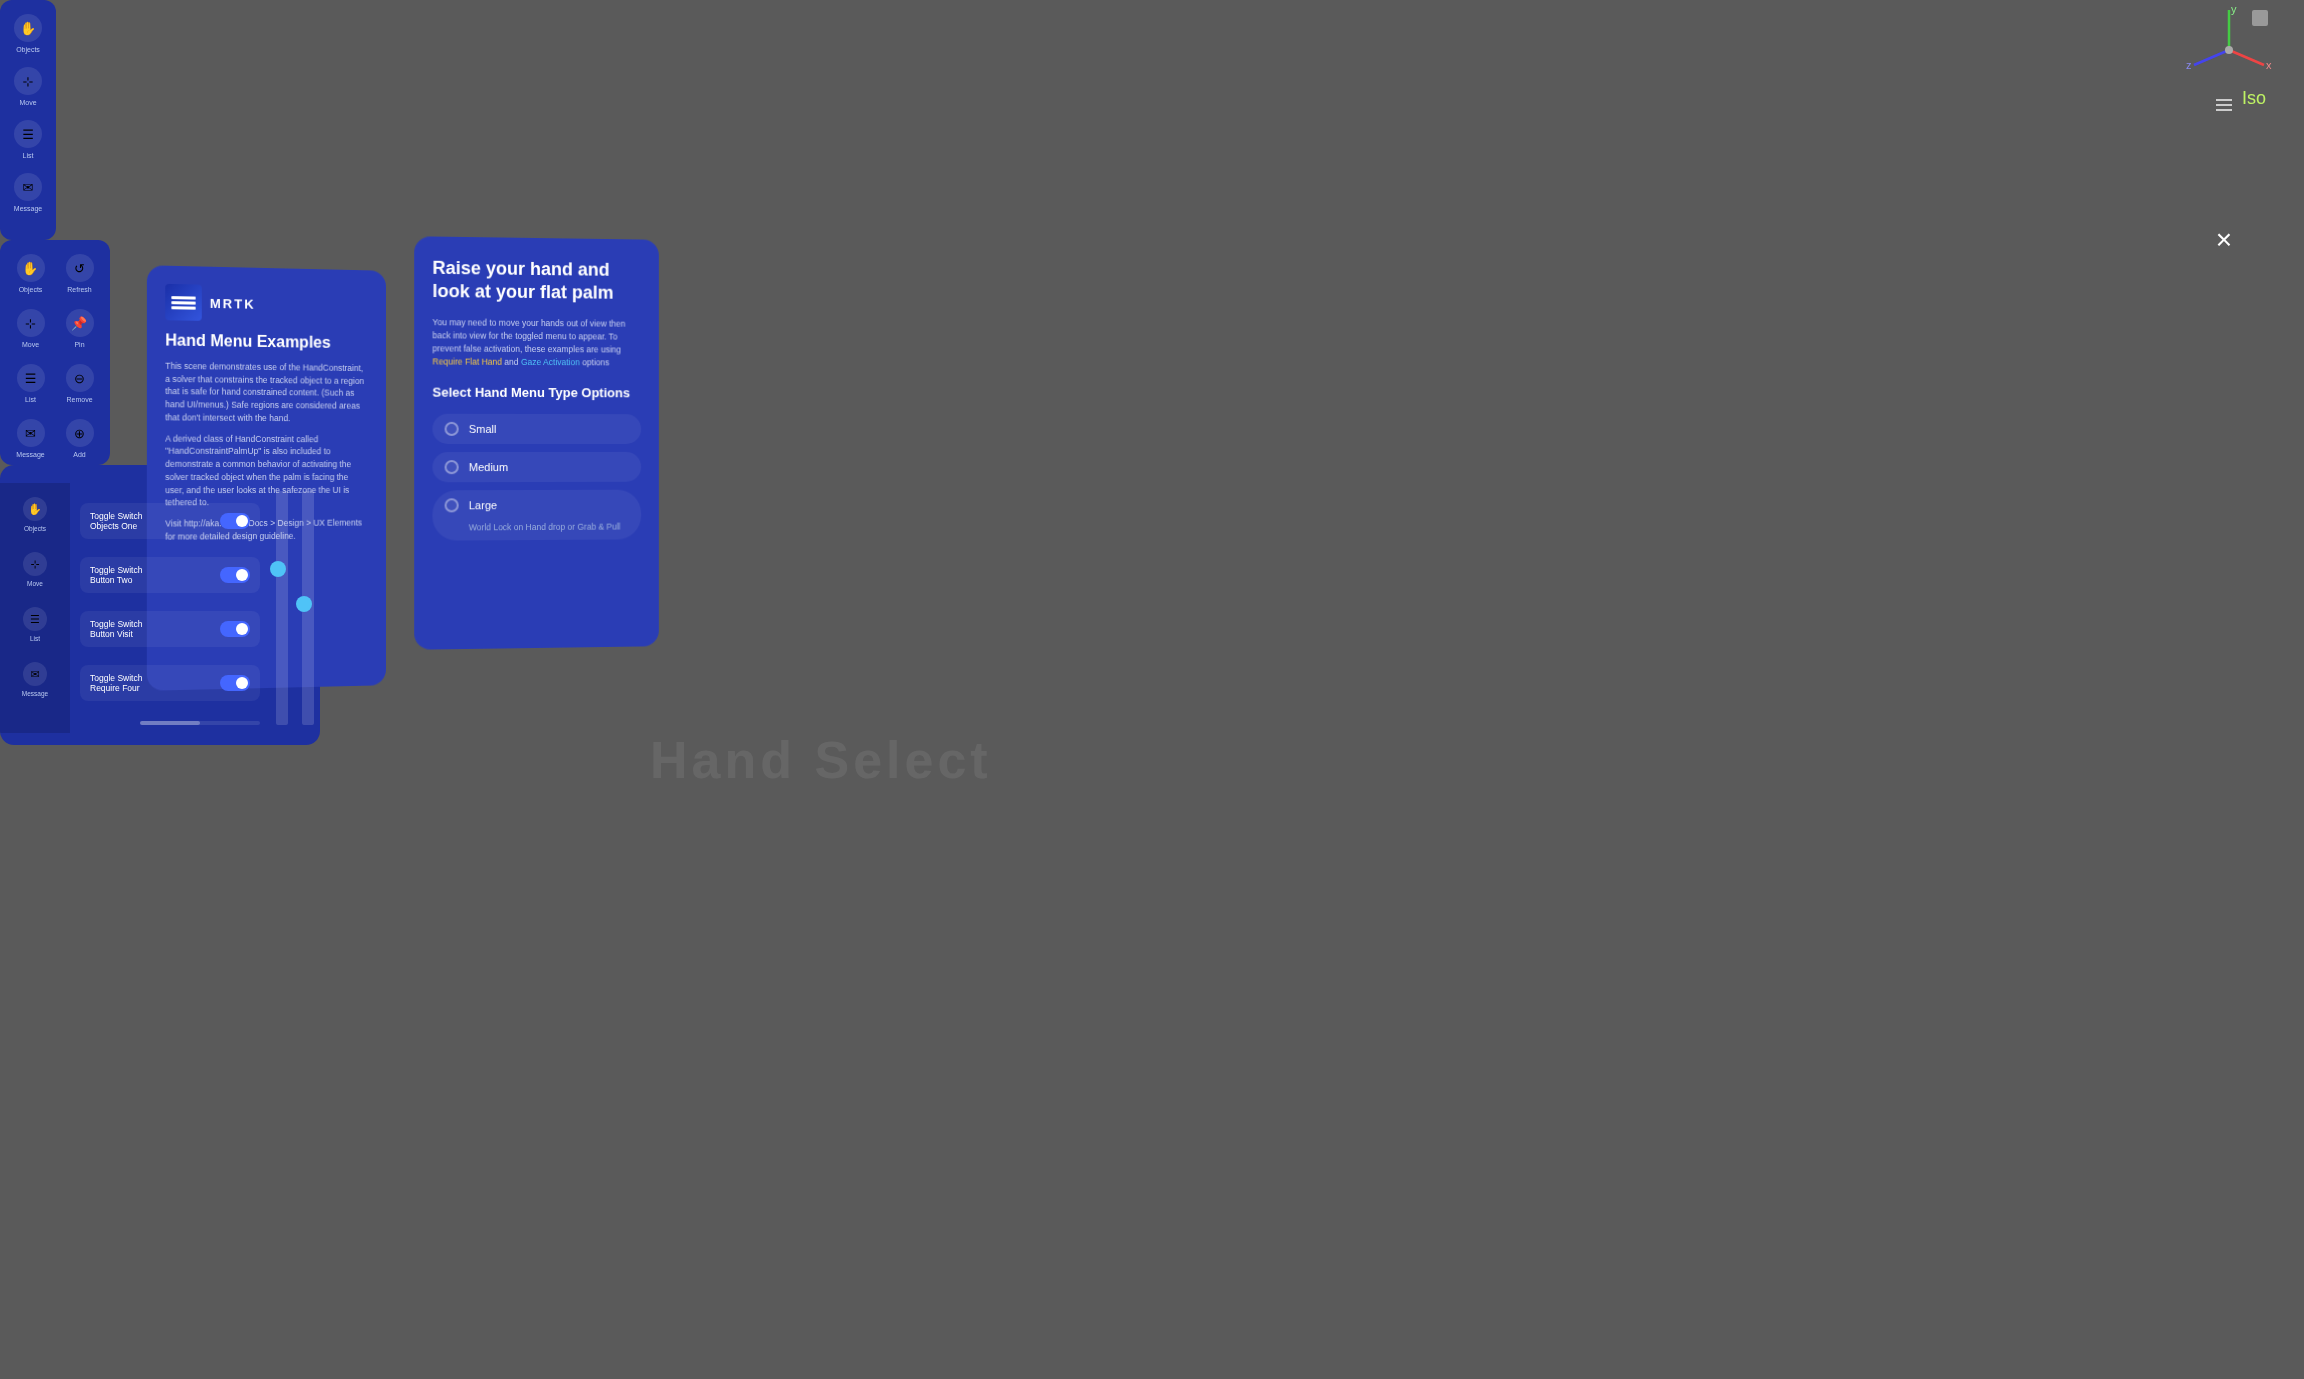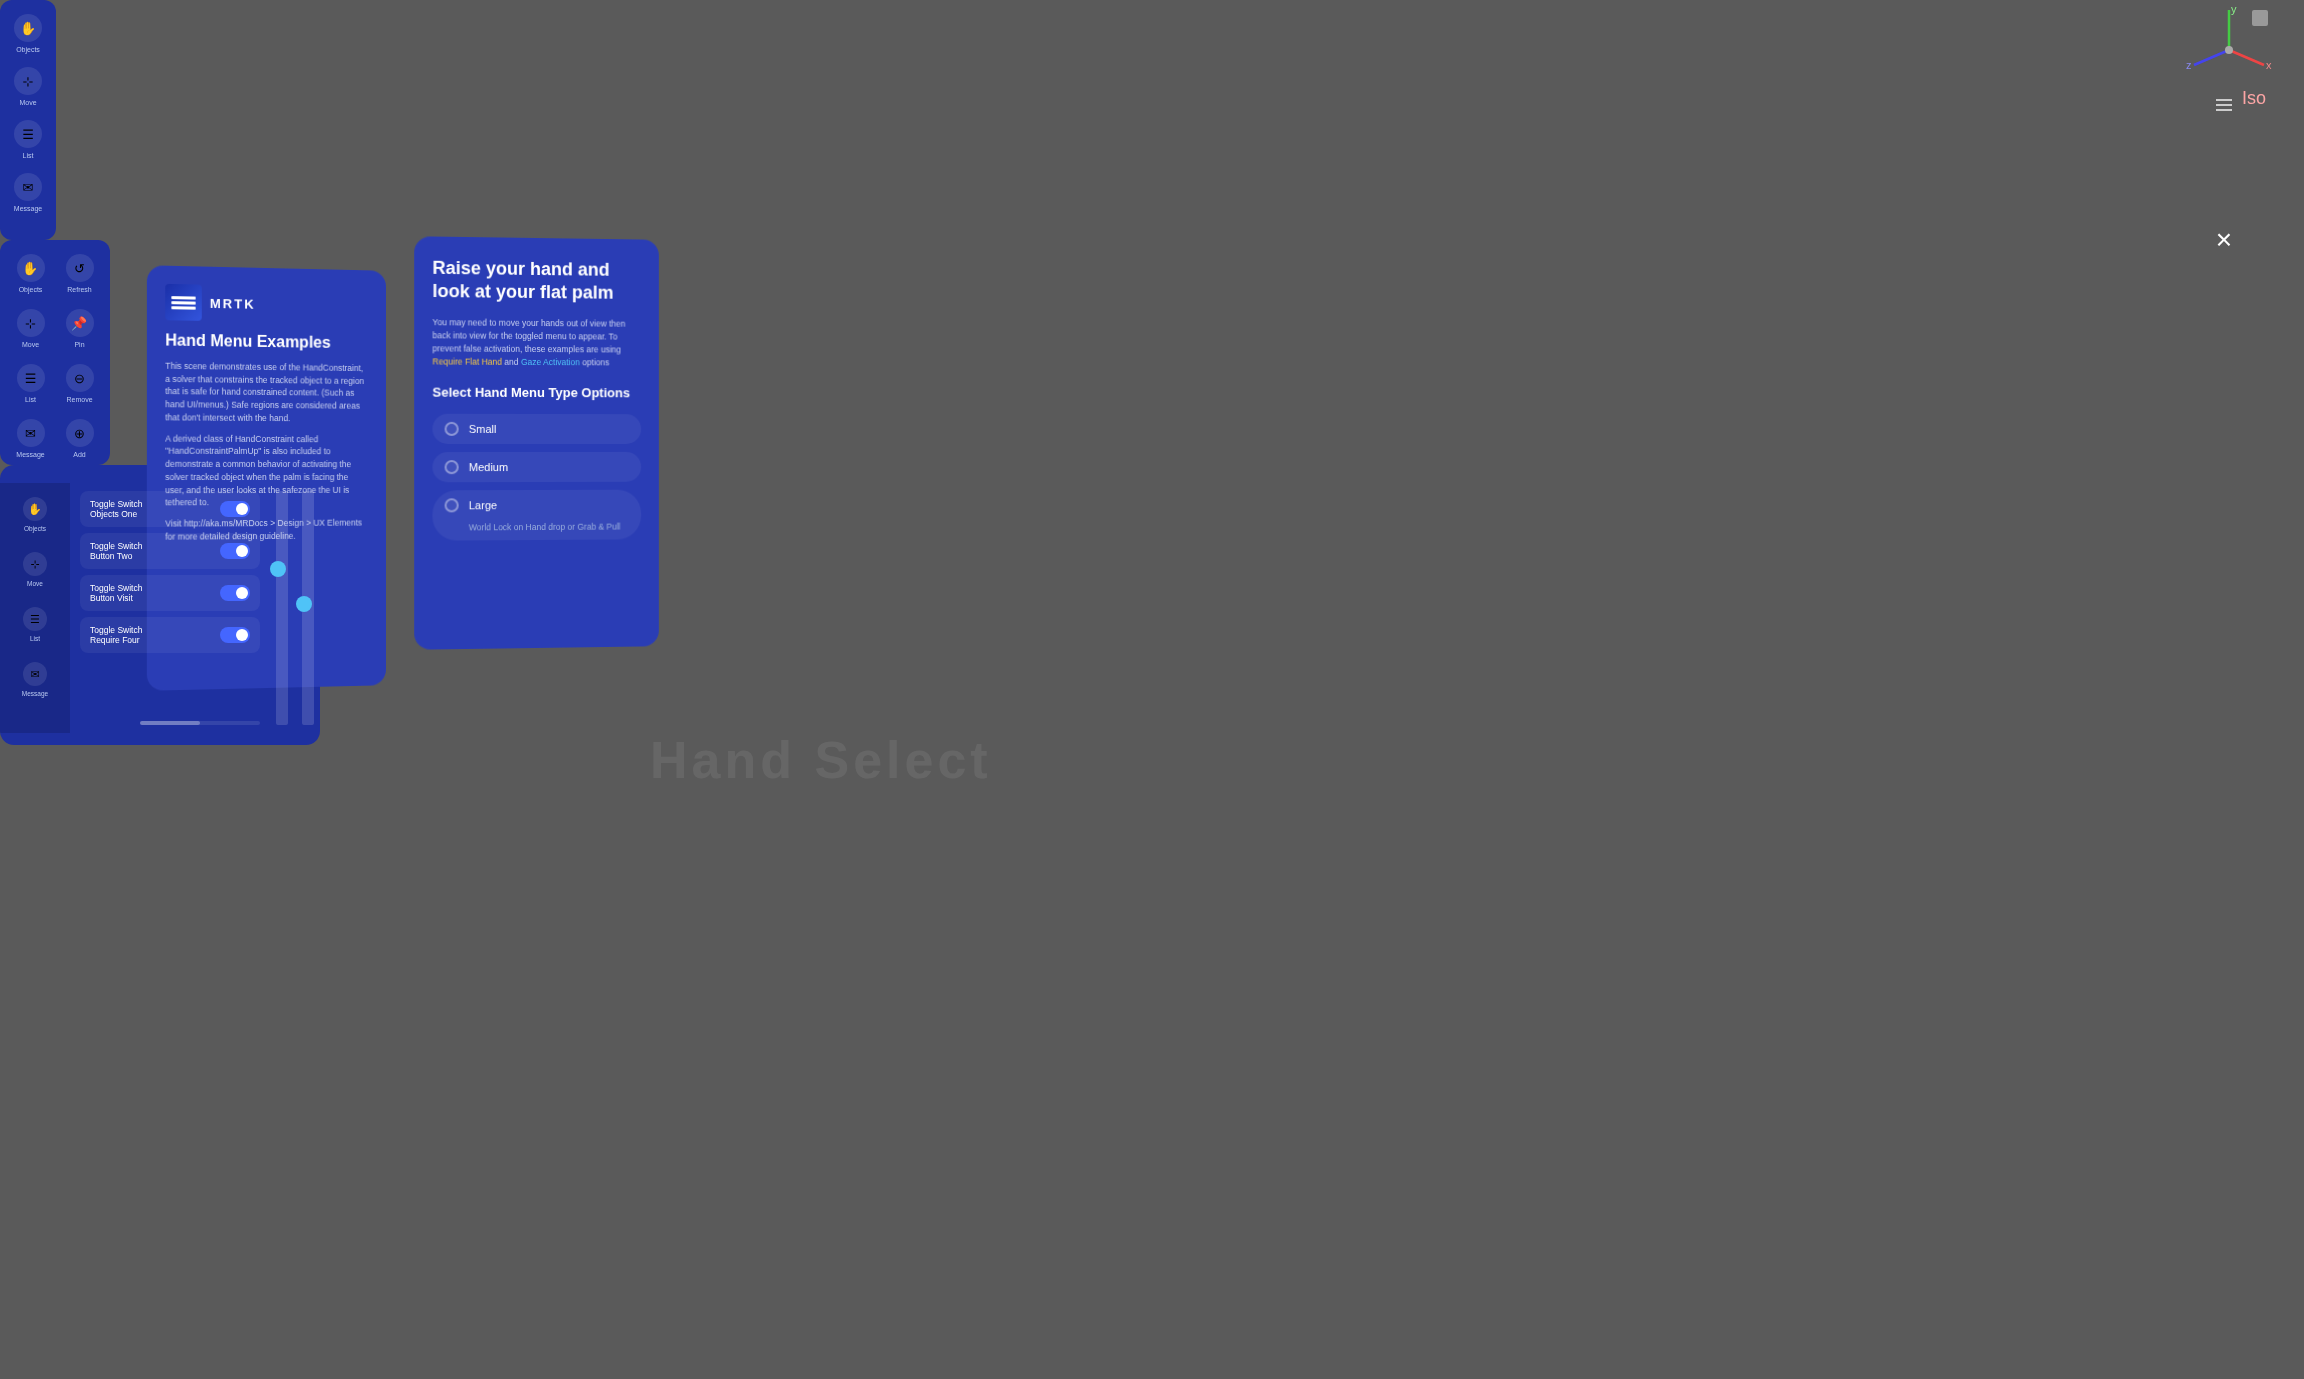--- a/index.html
+++ b/index.html
@@ -10,21 +10,21 @@
       background-color: #5a5a5a;
       font-family: 'Segoe UI', Arial, sans-serif;
       overflow: hidden;
       position: relative;
     }
 
     .iso-label {
       position: absolute;
       top: 85px;
       right: 38px;
-      color: #fca5a5;
+      color: #bef264;
       font-size: 18px;
       display: flex;
       align-items: center;
       gap: 6px;
     }
 
     
     .close-btn {
       position: absolute;
       top: 220px;
@@ -307,20 +307,21 @@
       position: relative;
     }
 
     .toggle-row {
       display: flex;
       align-items: center;
       justify-content: space-between;
       background: rgba(255,255,255,0.06);
       border-radius: 8px;
       padding: 8px 10px;
+      margin-top: 12px;
     }
 
     .toggle-label {
       font-size: 8.5px;
       color: white;
       font-weight: 500;
     }
 
     .toggle-switch {
       width: 30px;

